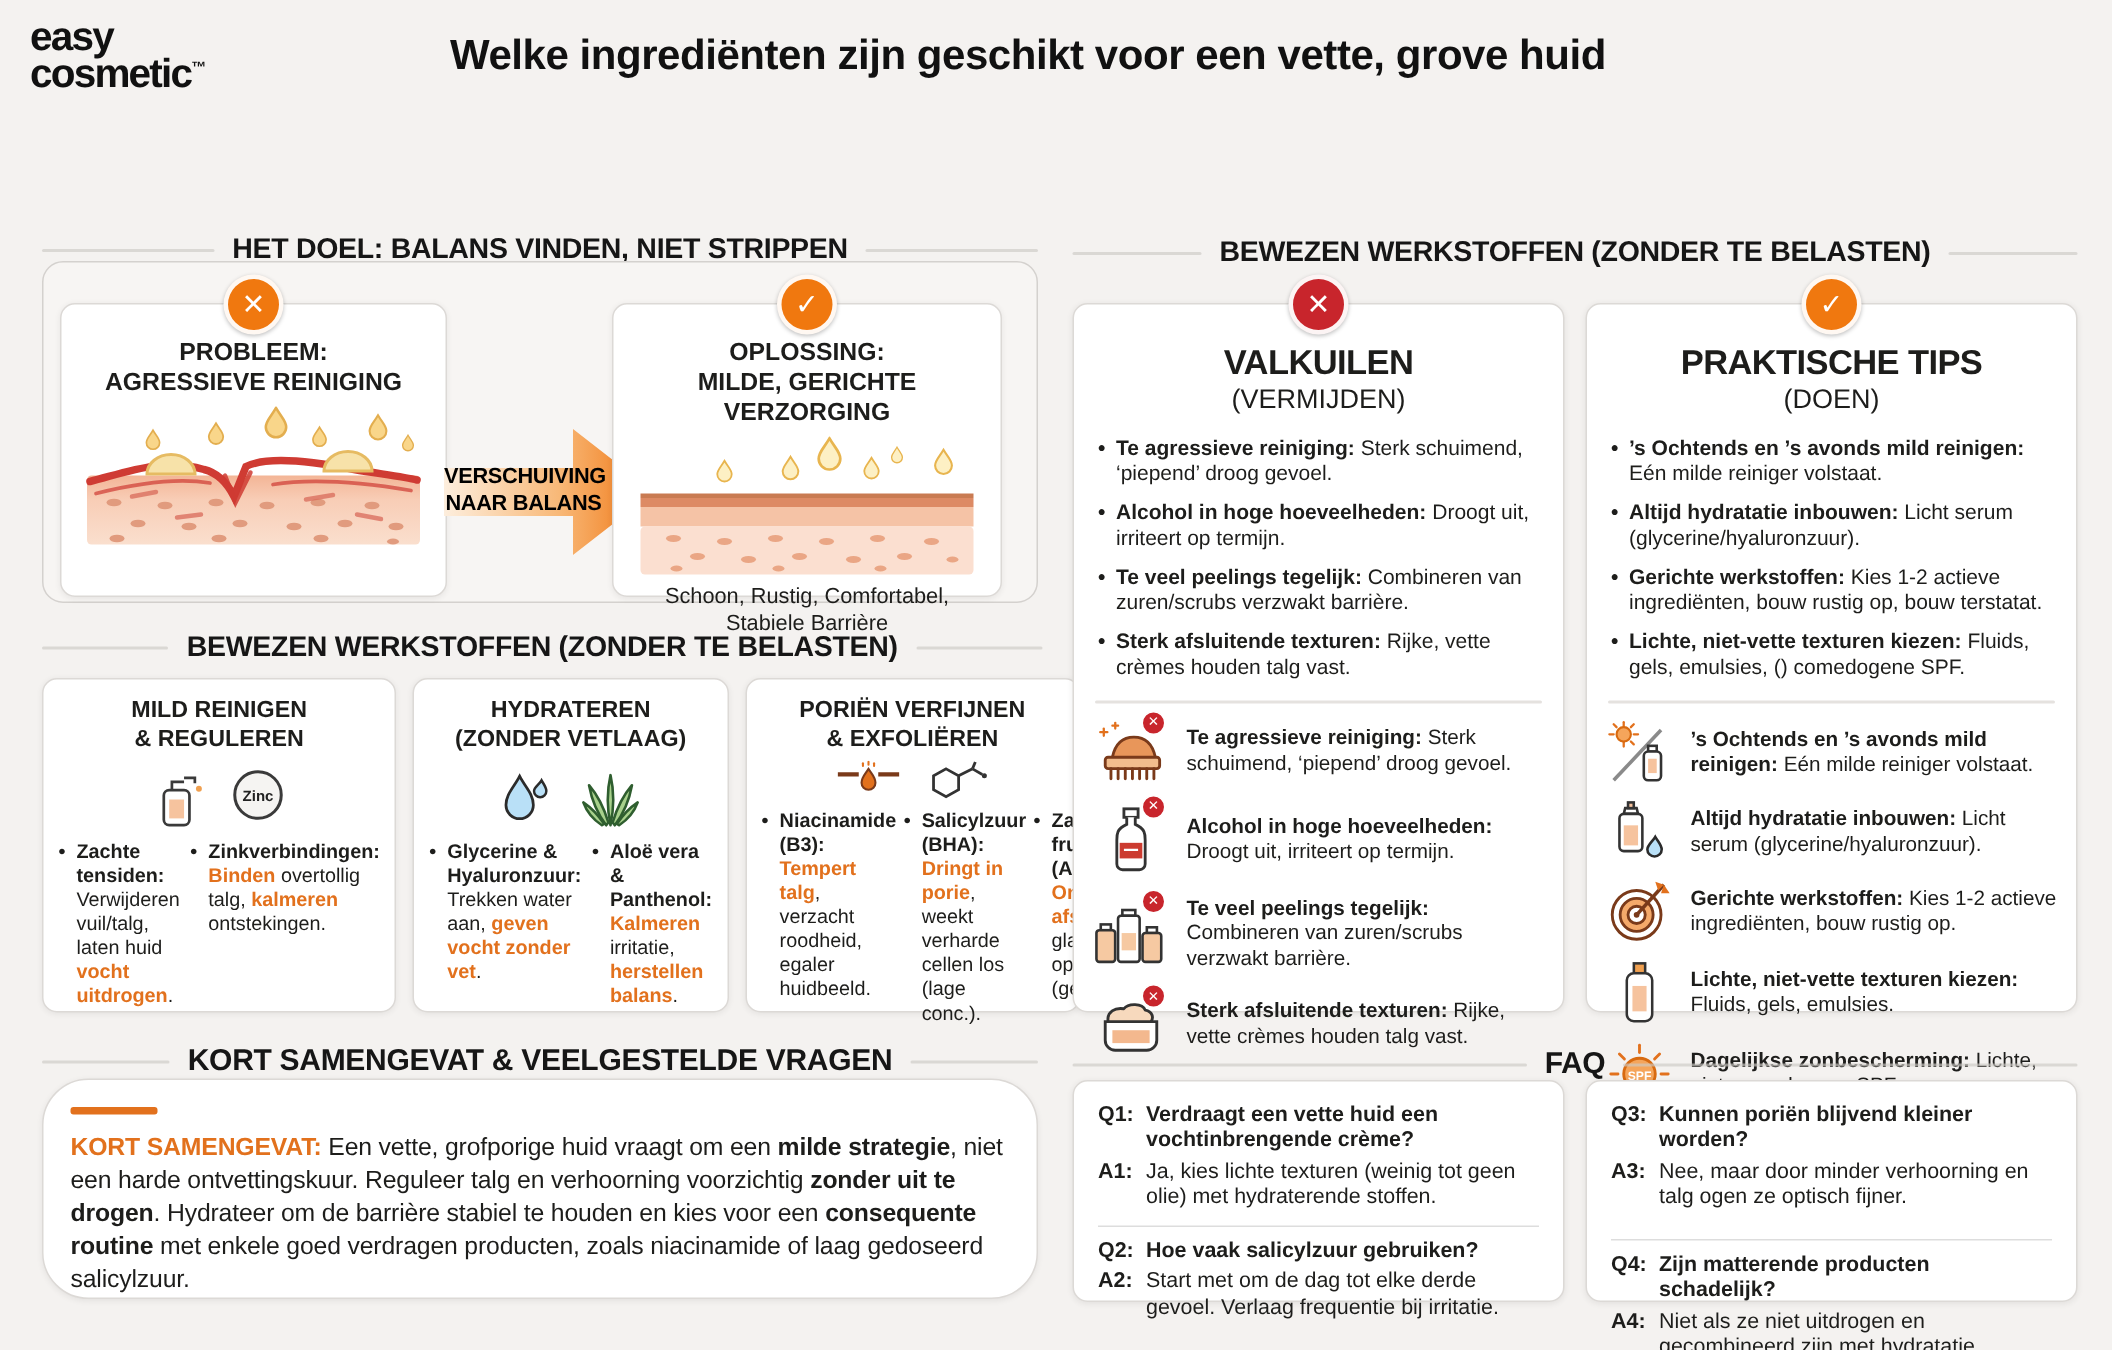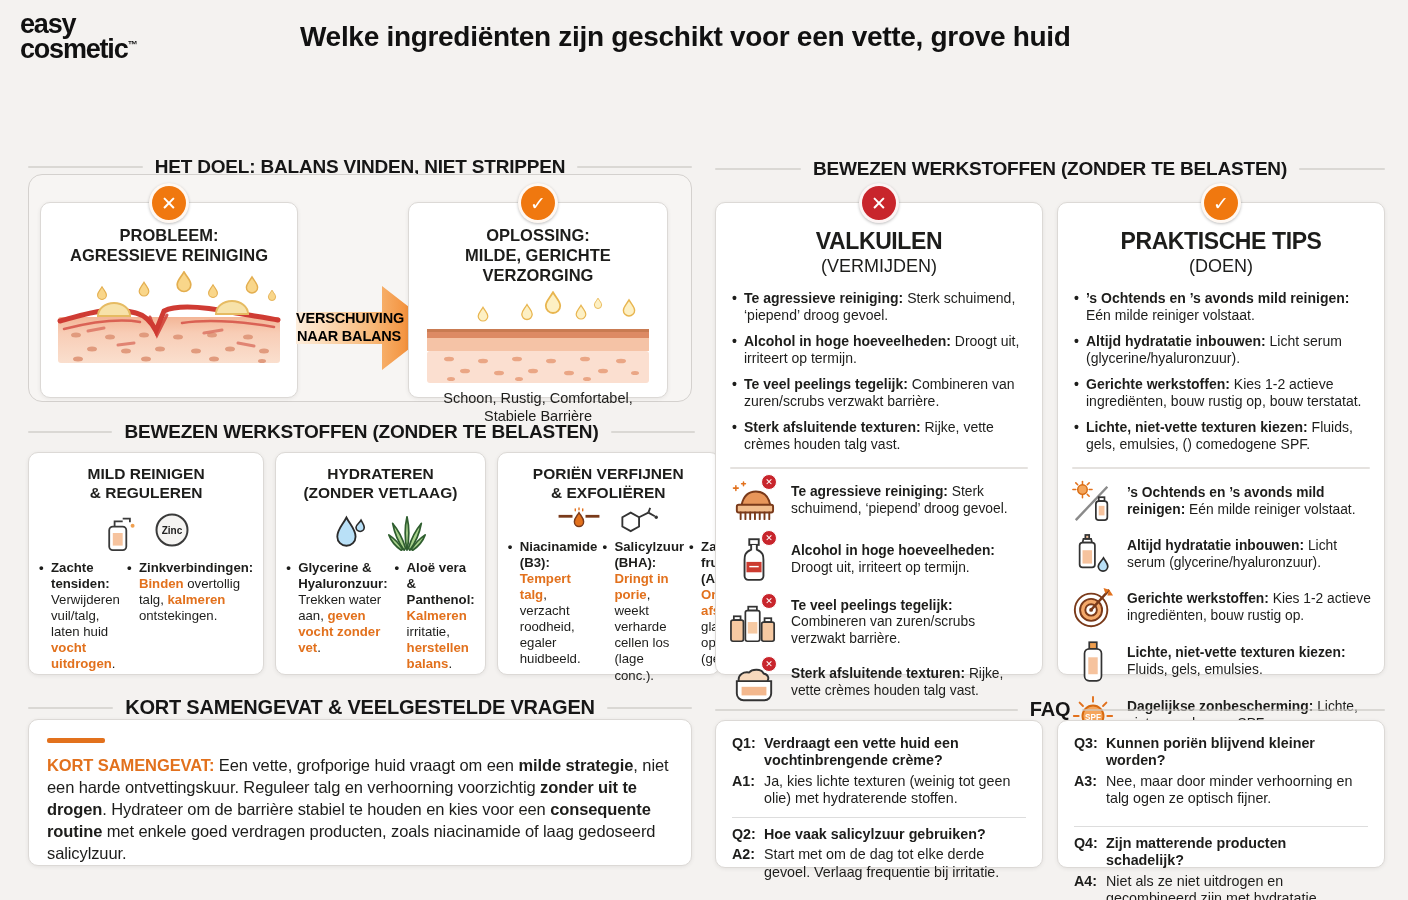--- a/index.html
+++ b/index.html
@@ -491,21 +491,21 @@
         </svg>
       </div>
       <div class="row-text"><span class="seg-b">Dagelijkse zonbescherming:</span><span class="seg-n"> Lichte, niet-comedogene SPF.</span></div>
     </div>
   </div>
 </div>
 
 <div class="sec-head big" style="left:28px;top:696px;width:664px;">
     <span>KORT SAMENGEVAT &amp; VEELGESTELDE VRAGEN</span>
   </div>
-<div class="card summary-card" style="left:28px;top:719px;width:664px;height:147px;">
+<div class="card summary-card" style="left:28px;top:719px;width:664px;height:147px;border-radius:31px;">
   <div class="sum-bar"></div>
   <div class="sum-text"><span class="seg-o">KORT SAMENGEVAT:</span><span class="seg-n"> Een vette, grofporige huid vraagt om een </span><span class="seg-b">milde strategie</span><span class="seg-n">, niet een harde ontvettingskuur. Reguleer talg en verhoorning voorzichtig </span><span class="seg-b">zonder uit te drogen</span><span class="seg-n">. Hydrateer om de barrière stabiel te houden en kies voor een </span><span class="seg-b">consequente routine</span><span class="seg-n"> met enkele goed verdragen producten, zoals niacinamide of laag gedoseerd salicylzuur.</span></div>
 </div>
 
 <div class="sec-head big" style="left:715px;top:698px;width:670px;">
     <span>FAQ</span>
   </div>
 
 <div class="card faq-card" style="left:715px;top:720px;width:328px;height:148px;">
   <div class="qa q">

